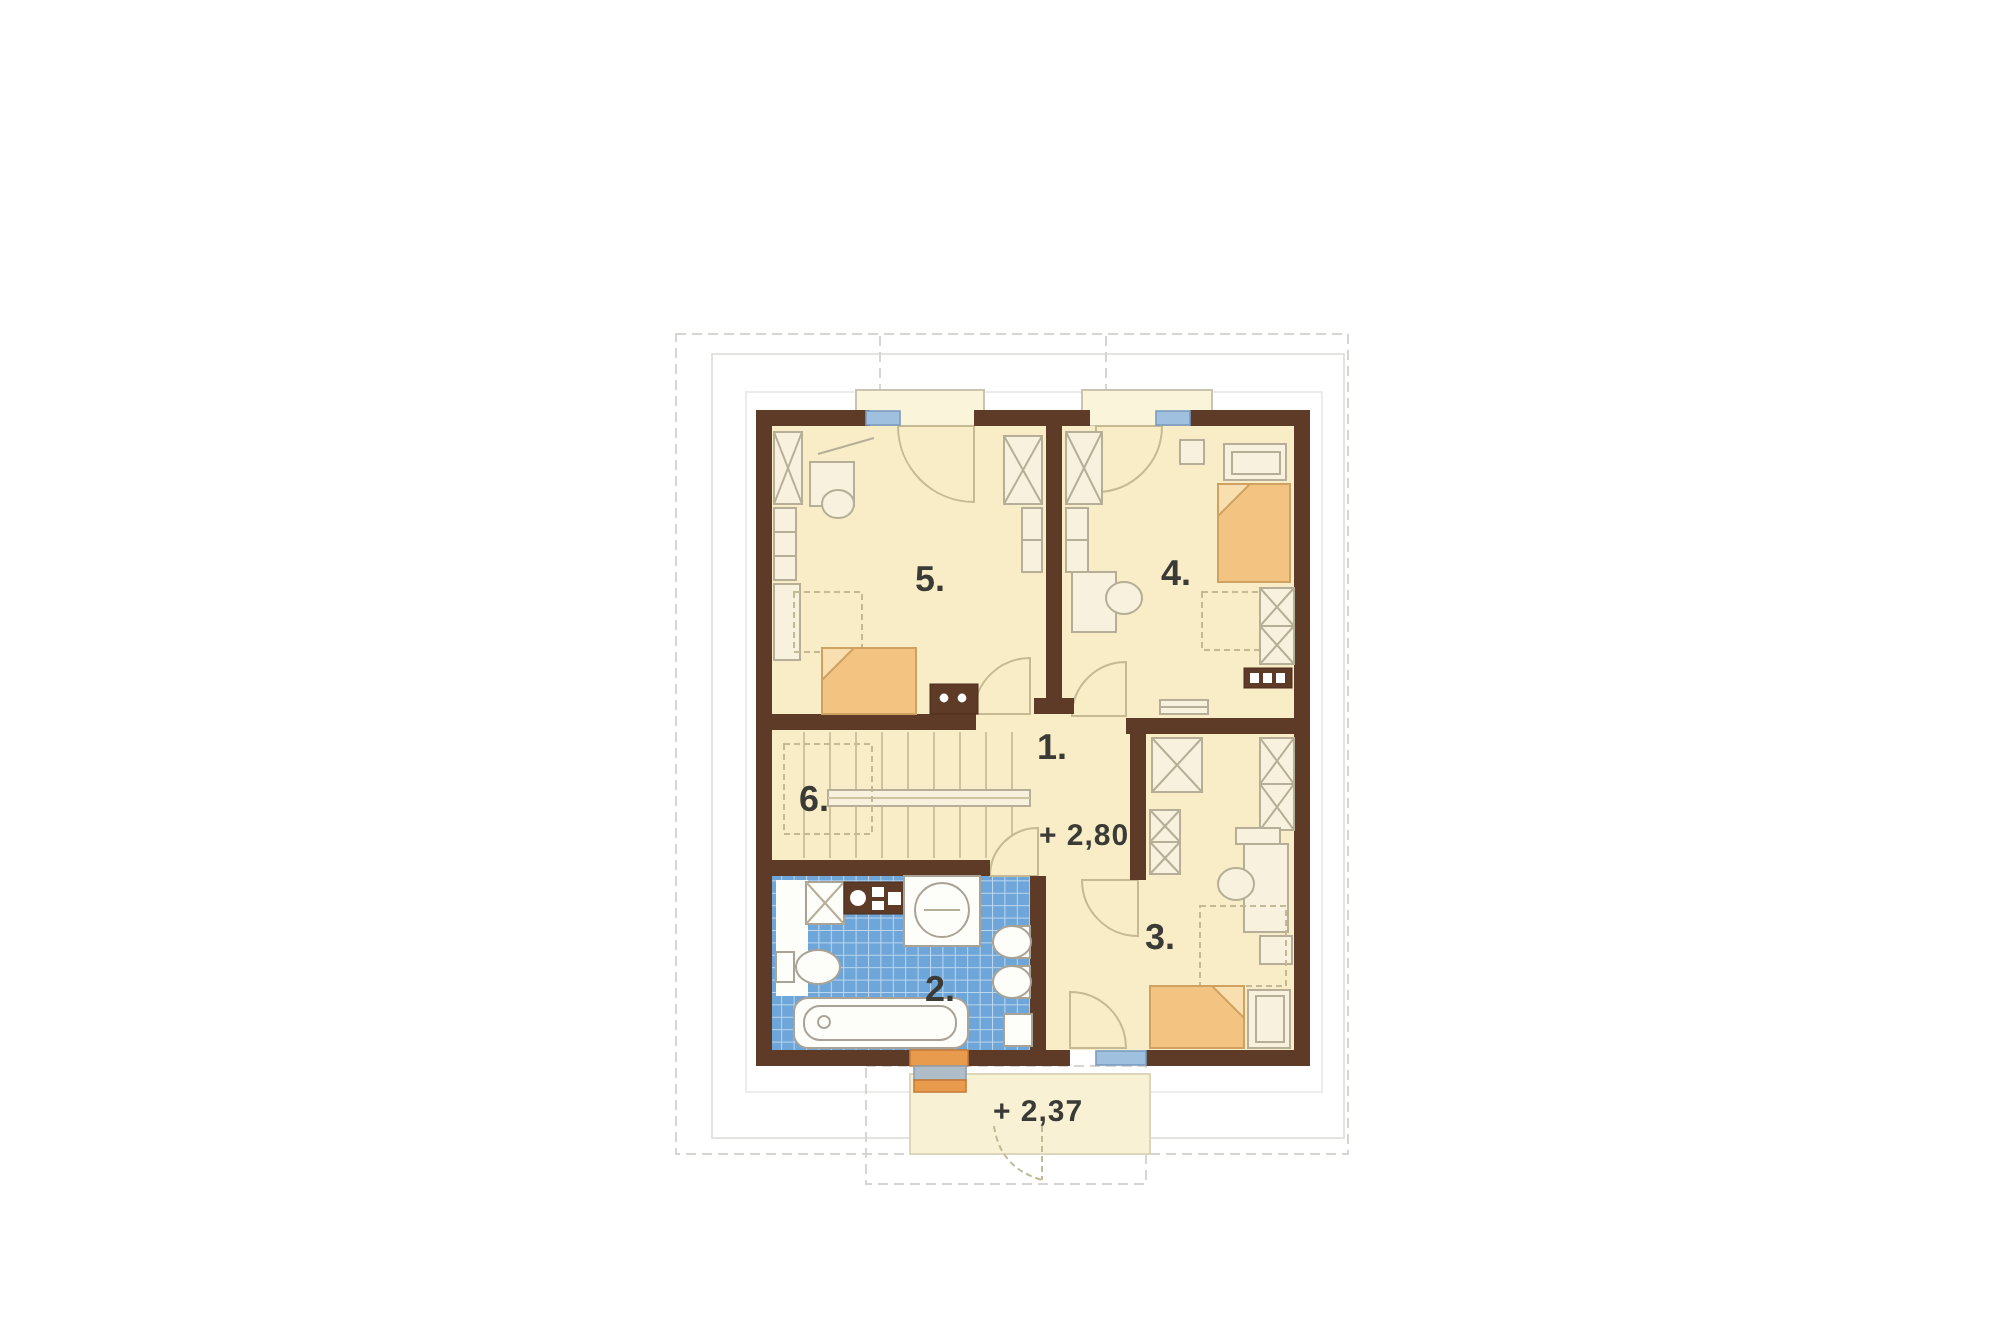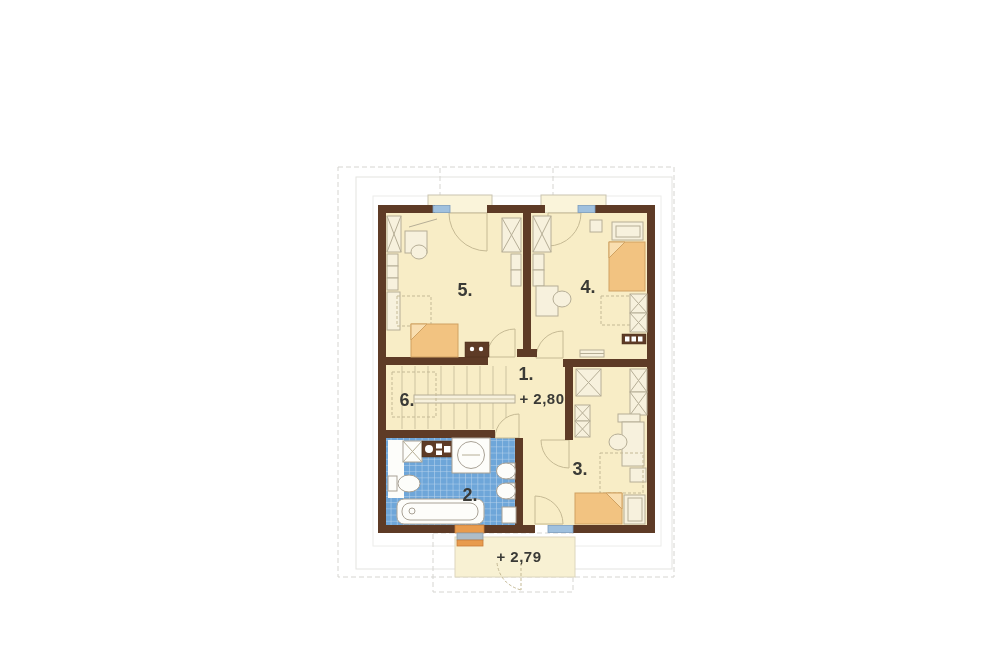--- a/index.html
+++ b/index.html
@@ -261,18 +261,18 @@
       <rect class="fxw" x="508" y="483" width="7" height="16"></rect>
       <ellipse class="fxw" cx="506" cy="491" rx="9.5" ry="8"></ellipse>
     </g>
     <rect class="fxw" x="502" y="507" width="14" height="16"></rect>
   </g>
 </svg>
 
 <div class="lbl num" style="left:465px;top:290px">5.</div>
 <div class="lbl num" style="left:588px;top:287px">4.</div>
 <div class="lbl num" style="left:526px;top:374px">1.</div>
-<div class="lbl lvl" style="left:542px;top:398px">+ 2,80</div>
+<div class="lbl lvl" style="left:542px;top:418px">+ 2,80</div>
 <div class="lbl num" style="left:407px;top:400px">6.</div>
 <div class="lbl num" style="left:470px;top:495px">2.</div>
 <div class="lbl num" style="left:580px;top:469px">3.</div>
-<div class="lbl lvl" style="left:519px;top:556px">+ 2,79</div>
+<div class="lbl lvl" style="left:519px;top:556px">+ 2,37</div>
 </div>
 
 </body></html>

